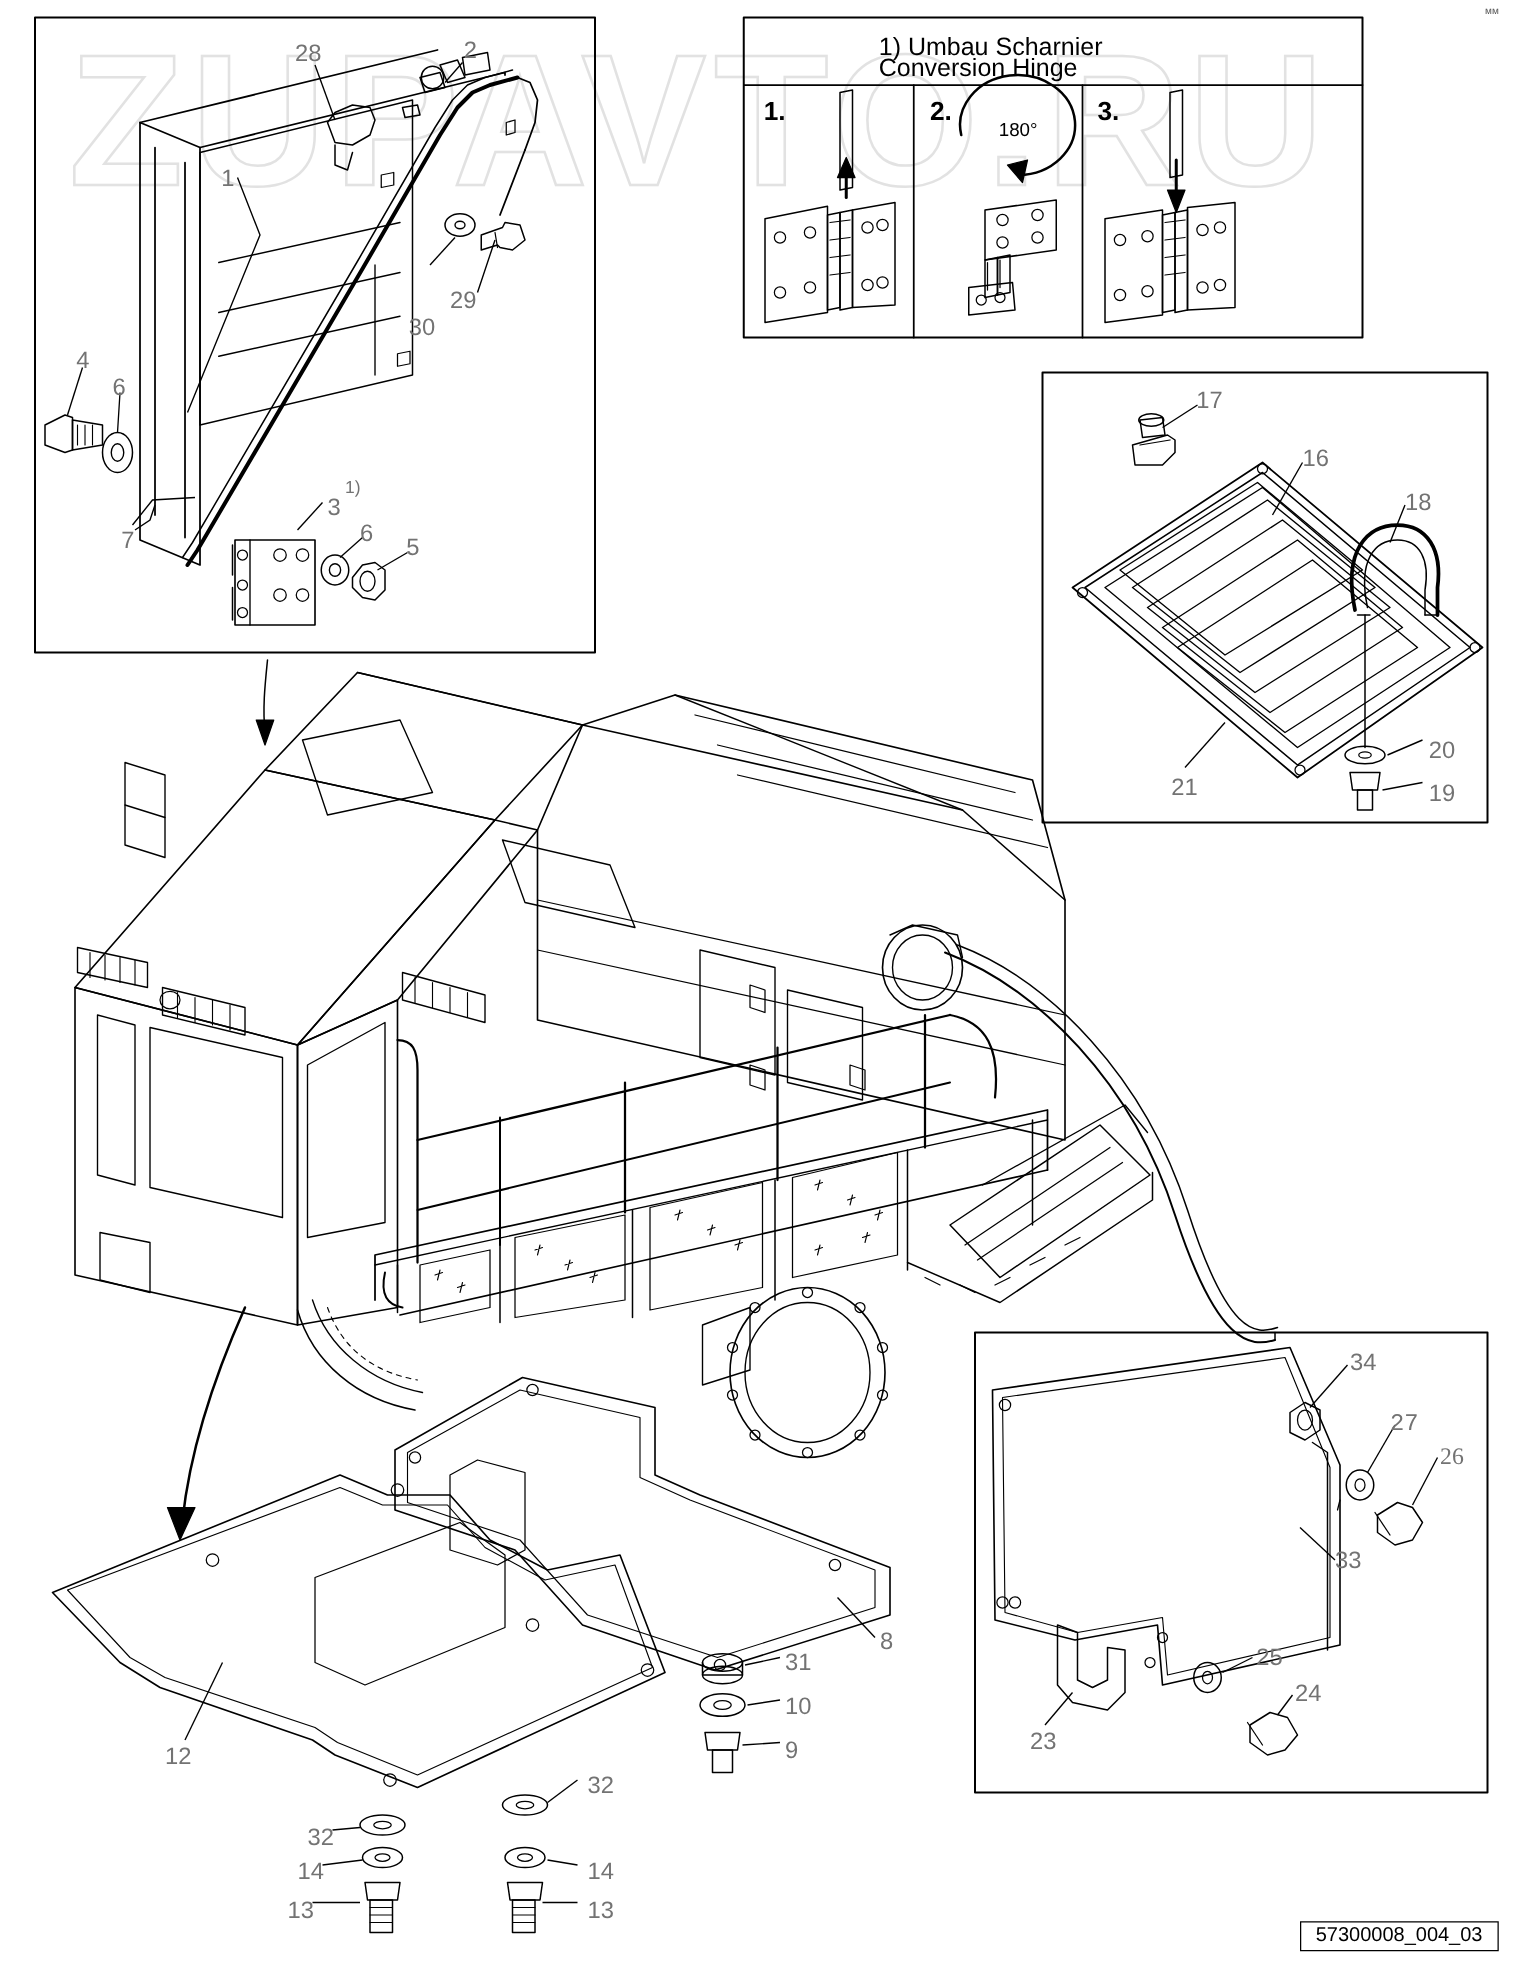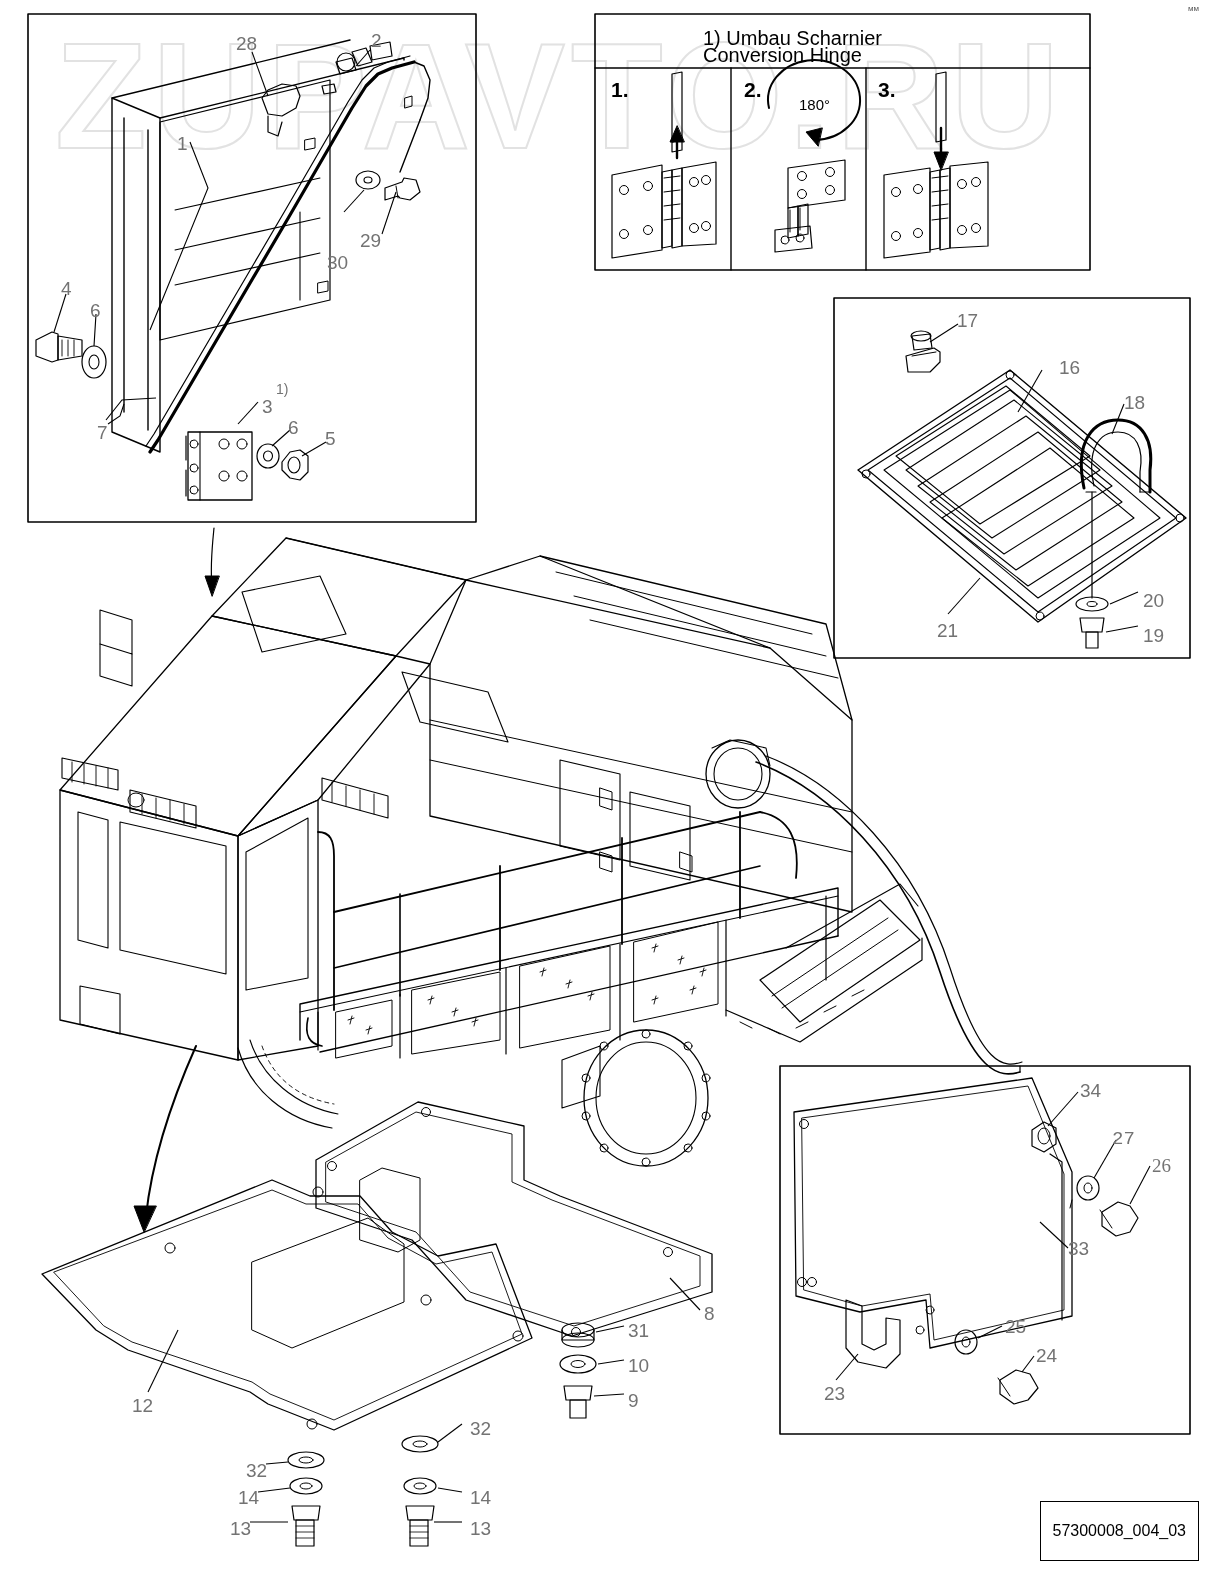--- a/index.html
+++ b/index.html
@@ -51,21 +51,21 @@
     line-height: 17px;
     font-family: "Liberation Sans", sans-serif;
     text-align: left;
     white-space: nowrap;
   }
   .partcode {
     position: absolute;
     right: 14px;
     bottom: 12px;
     border: 1.5px solid #000;
-    padding: 20px 12px;
+    padding: 2px 12px;
     font-size: 16px;
     font-family: "Liberation Sans", sans-serif;
     background: #fff;
   }
   .corner-mark {
     position: absolute;
     right: 14px;
     top: 4px;
     font-size: 8px;
     color: #555;
@@ -467,21 +467,21 @@
       <div class="callout" style="left: 177px; top: 133px;">1</div>
       <div class="callout" style="left: 327px; top: 212px; margin-top: 40px;">30</div>
       <div class="callout" style="left: 360px; top: 230px;">29</div>
       <div class="callout" style="left: 61px; top: 278px;">4</div>
       <div class="callout" style="left: 90px; top: 300px;">6</div>
       <div class="callout" style="left: 262px; top: 396px;">3</div>
       <div class="callout" style="left: 288px; top: 417px;">6</div>
       <div class="callout" style="left: 325px; top: 428px;">5</div>
       <div class="callout" style="left: 97px; top: 422px;">7</div>
       <div class="callout" style="left: 957px; top: 310px;">17</div>
-      <div class="callout" style="left: 1042px; top: 357px; margin-left: 17px;">16</div>
+      <div class="callout" style="left: 1042px; top: 357px;">16</div>
       <div class="callout" style="left: 1124px; top: 392px; text-align: right;">18</div>
       <div class="callout" style="left: 1143px; top: 590px;">20</div>
       <div class="callout" style="left: 1143px; top: 625px;">19</div>
       <div class="callout" style="left: 937px; top: 620px;">21</div>
       <div class="callout" style="left: 1080px; top: 1080px;">34</div>
       <div class="callout" style="left: 1112px; top: 1128px; font-family: Liberation Mono, monospace;">27</div>
       <div class="callout" style="left: 1152px; top: 1155px; font-family: Liberation Serif, serif;">26</div>
       <div class="callout" style="left: 1068px; top: 1238px;">33</div>
       <div class="callout" style="left: 1005px; top: 1316px;">25</div>
       <div class="callout" style="left: 1036px; top: 1345px;">24</div>

